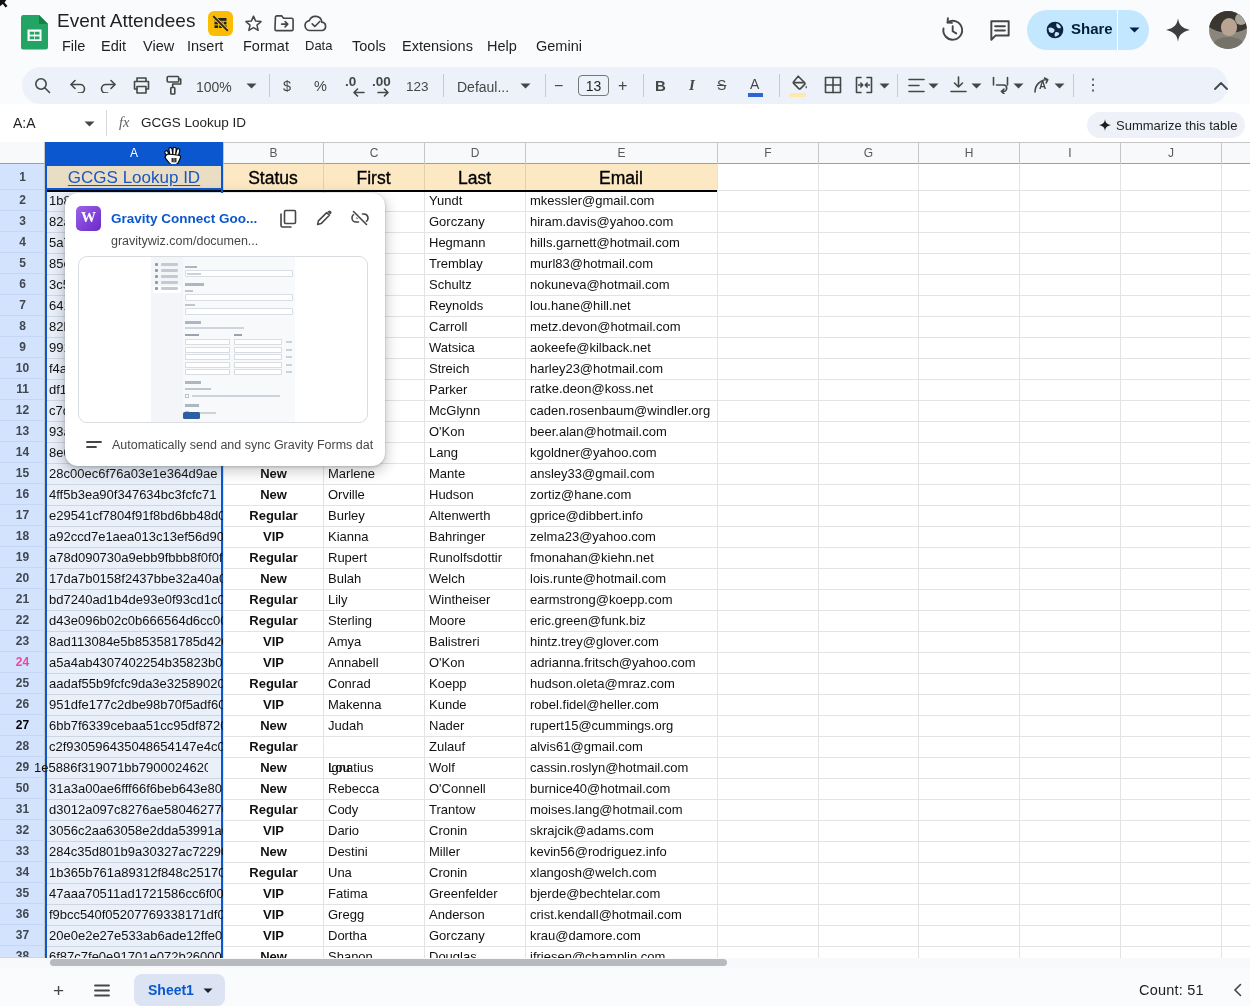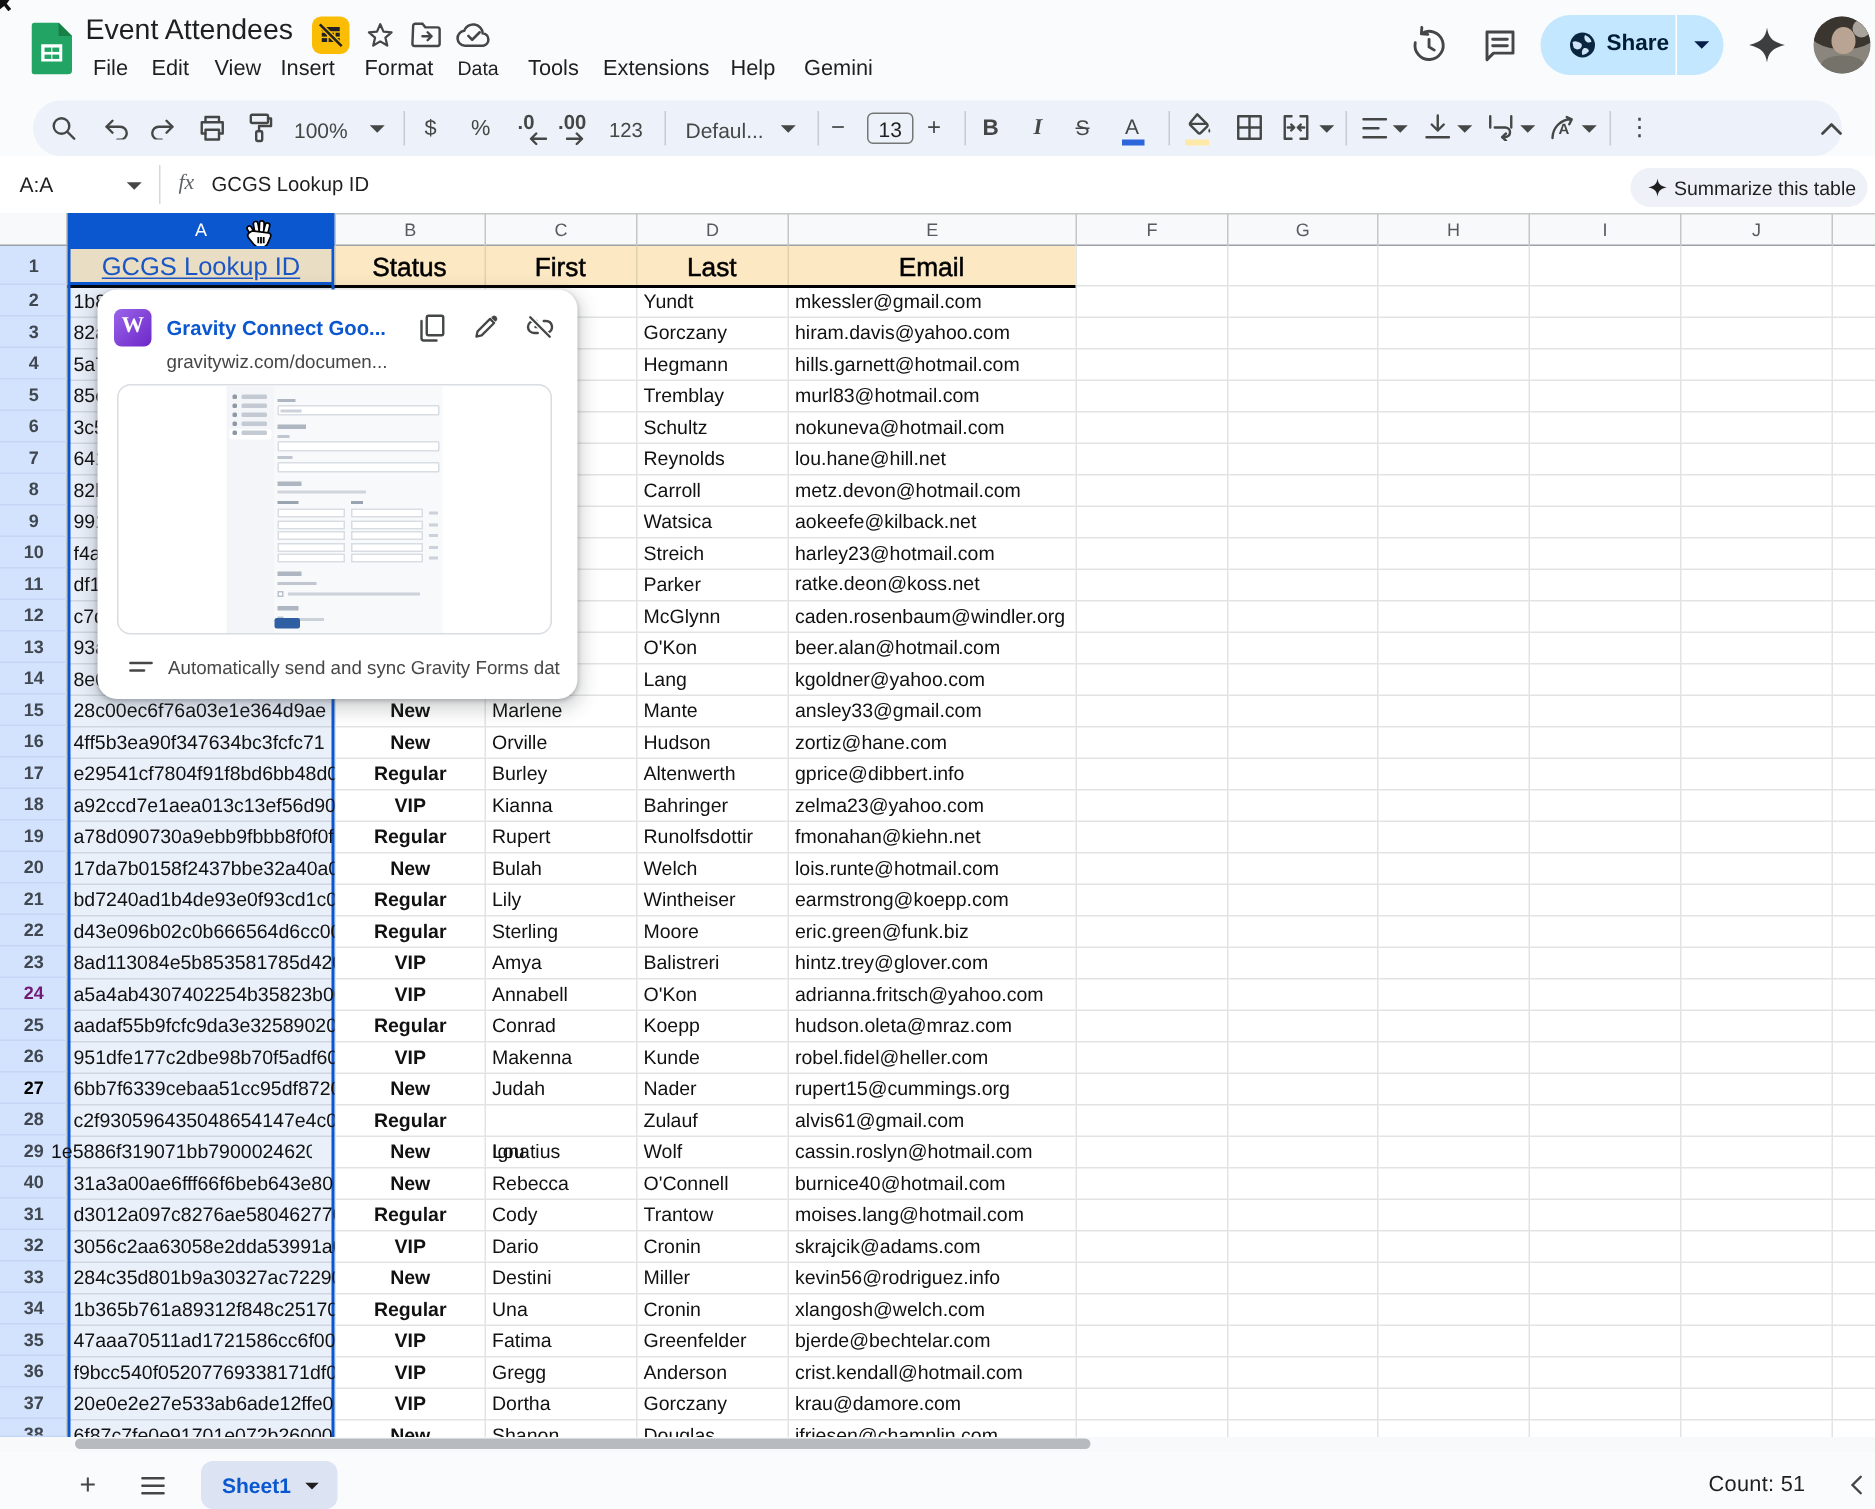--- a/index.html
+++ b/index.html
@@ -282,27 +282,27 @@
 <div class="abs" style="left:0;top:442px;width:45px;height:21px;line-height:21px;text-align:center;font-size:12px;font-weight:bold;color:#40474f;border-bottom:1px solid #c6d7f5;overflow:hidden;">14</div>
 <div class="abs" style="left:0;top:463px;width:45px;height:21px;line-height:21px;text-align:center;font-size:12px;font-weight:bold;color:#40474f;border-bottom:1px solid #c6d7f5;overflow:hidden;">15</div>
 <div class="abs" style="left:0;top:484px;width:45px;height:21px;line-height:21px;text-align:center;font-size:12px;font-weight:bold;color:#40474f;border-bottom:1px solid #c6d7f5;overflow:hidden;">16</div>
 <div class="abs" style="left:0;top:505px;width:45px;height:21px;line-height:21px;text-align:center;font-size:12px;font-weight:bold;color:#40474f;border-bottom:1px solid #c6d7f5;overflow:hidden;">17</div>
 <div class="abs" style="left:0;top:526px;width:45px;height:21px;line-height:21px;text-align:center;font-size:12px;font-weight:bold;color:#40474f;border-bottom:1px solid #c6d7f5;overflow:hidden;">18</div>
 <div class="abs" style="left:0;top:547px;width:45px;height:21px;line-height:21px;text-align:center;font-size:12px;font-weight:bold;color:#40474f;border-bottom:1px solid #c6d7f5;overflow:hidden;">19</div>
 <div class="abs" style="left:0;top:568px;width:45px;height:21px;line-height:21px;text-align:center;font-size:12px;font-weight:bold;color:#40474f;border-bottom:1px solid #c6d7f5;overflow:hidden;">20</div>
 <div class="abs" style="left:0;top:589px;width:45px;height:21px;line-height:21px;text-align:center;font-size:12px;font-weight:bold;color:#40474f;border-bottom:1px solid #c6d7f5;overflow:hidden;">21</div>
 <div class="abs" style="left:0;top:610px;width:45px;height:21px;line-height:21px;text-align:center;font-size:12px;font-weight:bold;color:#40474f;border-bottom:1px solid #c6d7f5;overflow:hidden;">22</div>
 <div class="abs" style="left:0;top:631px;width:45px;height:21px;line-height:21px;text-align:center;font-size:12px;font-weight:bold;color:#40474f;border-bottom:1px solid #c6d7f5;overflow:hidden;">23</div>
-<div class="abs" style="left:0;top:652px;width:45px;height:21px;line-height:21px;text-align:center;font-size:12px;font-weight:bold;color:#701a75;border-bottom:1px solid #c6d7f5;overflow:hidden;">24</div>
+<div class="abs" style="left:0;top:652px;width:45px;height:21px;line-height:21px;text-align:center;font-size:12px;font-weight:bold;color:#ec4899;border-bottom:1px solid #c6d7f5;overflow:hidden;">24</div>
 <div class="abs" style="left:0;top:673px;width:45px;height:21px;line-height:21px;text-align:center;font-size:12px;font-weight:bold;color:#40474f;border-bottom:1px solid #c6d7f5;overflow:hidden;">25</div>
 <div class="abs" style="left:0;top:694px;width:45px;height:21px;line-height:21px;text-align:center;font-size:12px;font-weight:bold;color:#40474f;border-bottom:1px solid #c6d7f5;overflow:hidden;">26</div>
 <div class="abs" style="left:0;top:715px;width:45px;height:21px;line-height:21px;text-align:center;font-size:12px;font-weight:bold;color:#000000;border-bottom:1px solid #c6d7f5;overflow:hidden;">27</div>
 <div class="abs" style="left:0;top:736px;width:45px;height:21px;line-height:21px;text-align:center;font-size:12px;font-weight:bold;color:#40474f;border-bottom:1px solid #c6d7f5;overflow:hidden;">28</div>
 <div class="abs" style="left:0;top:757px;width:45px;height:21px;line-height:21px;text-align:center;font-size:12px;font-weight:bold;color:#40474f;border-bottom:1px solid #c6d7f5;overflow:hidden;">29</div>
-<div class="abs" style="left:0;top:778px;width:45px;height:21px;line-height:21px;text-align:center;font-size:12px;font-weight:bold;color:#40474f;border-bottom:1px solid #c6d7f5;overflow:hidden;">40</div>
+<div class="abs" style="left:0;top:778px;width:45px;height:21px;line-height:21px;text-align:center;font-size:12px;font-weight:bold;color:#40474f;border-bottom:1px solid #c6d7f5;overflow:hidden;">50</div>
 <div class="abs" style="left:0;top:799px;width:45px;height:21px;line-height:21px;text-align:center;font-size:12px;font-weight:bold;color:#40474f;border-bottom:1px solid #c6d7f5;overflow:hidden;">31</div>
 <div class="abs" style="left:0;top:820px;width:45px;height:21px;line-height:21px;text-align:center;font-size:12px;font-weight:bold;color:#40474f;border-bottom:1px solid #c6d7f5;overflow:hidden;">32</div>
 <div class="abs" style="left:0;top:841px;width:45px;height:21px;line-height:21px;text-align:center;font-size:12px;font-weight:bold;color:#40474f;border-bottom:1px solid #c6d7f5;overflow:hidden;">33</div>
 <div class="abs" style="left:0;top:862px;width:45px;height:21px;line-height:21px;text-align:center;font-size:12px;font-weight:bold;color:#40474f;border-bottom:1px solid #c6d7f5;overflow:hidden;">34</div>
 <div class="abs" style="left:0;top:883px;width:45px;height:21px;line-height:21px;text-align:center;font-size:12px;font-weight:bold;color:#40474f;border-bottom:1px solid #c6d7f5;overflow:hidden;">35</div>
 <div class="abs" style="left:0;top:904px;width:45px;height:21px;line-height:21px;text-align:center;font-size:12px;font-weight:bold;color:#40474f;border-bottom:1px solid #c6d7f5;overflow:hidden;">36</div>
 <div class="abs" style="left:0;top:925px;width:45px;height:21px;line-height:21px;text-align:center;font-size:12px;font-weight:bold;color:#40474f;border-bottom:1px solid #c6d7f5;overflow:hidden;">37</div>
 <div class="abs" style="left:0;top:946px;width:45px;height:12px;line-height:21px;text-align:center;font-size:12px;font-weight:bold;color:#40474f;border-bottom:1px solid #c6d7f5;overflow:hidden;">38</div>
 <div class="abs" style="left:45px;top:142px;width:178px;height:22px;background:#0b57d0;color:#fff;text-align:center;line-height:22px;font-size:12px;font-weight:500;">A</div>
 <div class="abs" style="left:224px;top:143px;width:99px;height:21px;color:#575b5f;text-align:center;line-height:21px;font-size:12px;">B</div>

